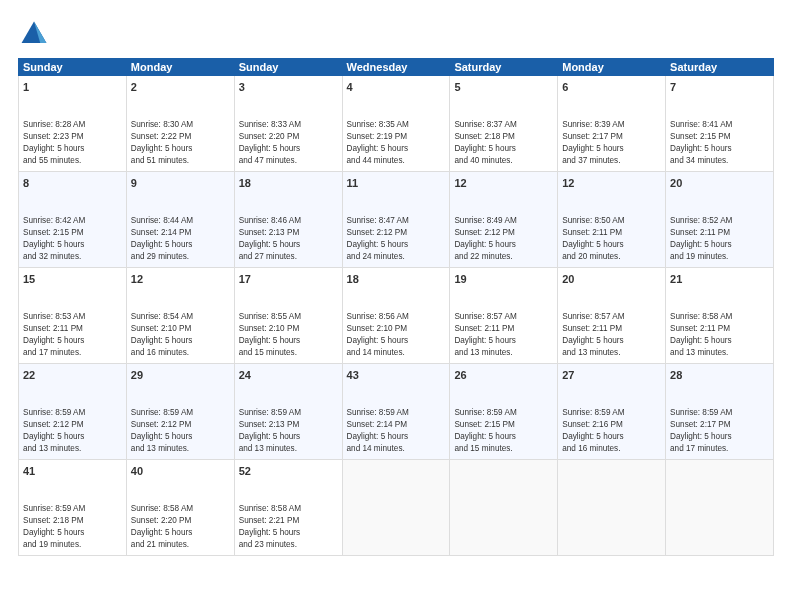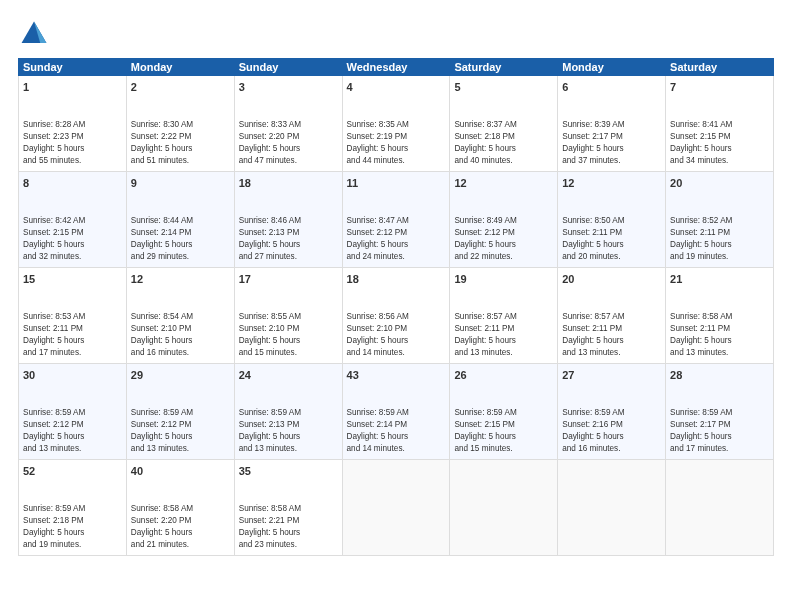--- a/index.html
+++ b/index.html
@@ -213,21 +213,21 @@
             <span class="day-num">20</span>
             <div class="day-info">Sunrise: 8:57 AM<br>Sunset: 2:11 PM<br>Daylight: 5 hours<br>and 13 minutes.</div>
           </td>
           <td>
             <span class="day-num">21</span>
             <div class="day-info">Sunrise: 8:58 AM<br>Sunset: 2:11 PM<br>Daylight: 5 hours<br>and 13 minutes.</div>
           </td>
         </tr>
         <tr>
           <td>
-            <span class="day-num">30</span>
+            <span class="day-num">22</span>
             <div class="day-info">Sunrise: 8:59 AM<br>Sunset: 2:12 PM<br>Daylight: 5 hours<br>and 13 minutes.</div>
           </td>
           <td>
             <span class="day-num">29</span>
             <div class="day-info">Sunrise: 8:59 AM<br>Sunset: 2:12 PM<br>Daylight: 5 hours<br>and 13 minutes.</div>
           </td>
           <td>
             <span class="day-num">24</span>
             <div class="day-info">Sunrise: 8:59 AM<br>Sunset: 2:13 PM<br>Daylight: 5 hours<br>and 13 minutes.</div>
           </td>
@@ -243,29 +243,29 @@
             <span class="day-num">27</span>
             <div class="day-info">Sunrise: 8:59 AM<br>Sunset: 2:16 PM<br>Daylight: 5 hours<br>and 16 minutes.</div>
           </td>
           <td>
             <span class="day-num">28</span>
             <div class="day-info">Sunrise: 8:59 AM<br>Sunset: 2:17 PM<br>Daylight: 5 hours<br>and 17 minutes.</div>
           </td>
         </tr>
         <tr>
           <td>
-            <span class="day-num">52</span>
+            <span class="day-num">41</span>
             <div class="day-info">Sunrise: 8:59 AM<br>Sunset: 2:18 PM<br>Daylight: 5 hours<br>and 19 minutes.</div>
           </td>
           <td>
             <span class="day-num">40</span>
             <div class="day-info">Sunrise: 8:58 AM<br>Sunset: 2:20 PM<br>Daylight: 5 hours<br>and 21 minutes.</div>
           </td>
           <td>
-            <span class="day-num">35</span>
+            <span class="day-num">52</span>
             <div class="day-info">Sunrise: 8:58 AM<br>Sunset: 2:21 PM<br>Daylight: 5 hours<br>and 23 minutes.</div>
           </td>
           <td class="empty-cell"></td>
           <td class="empty-cell"></td>
           <td class="empty-cell"></td>
           <td class="empty-cell"></td>
         </tr>
       </tbody>
   </table>
 </div>

